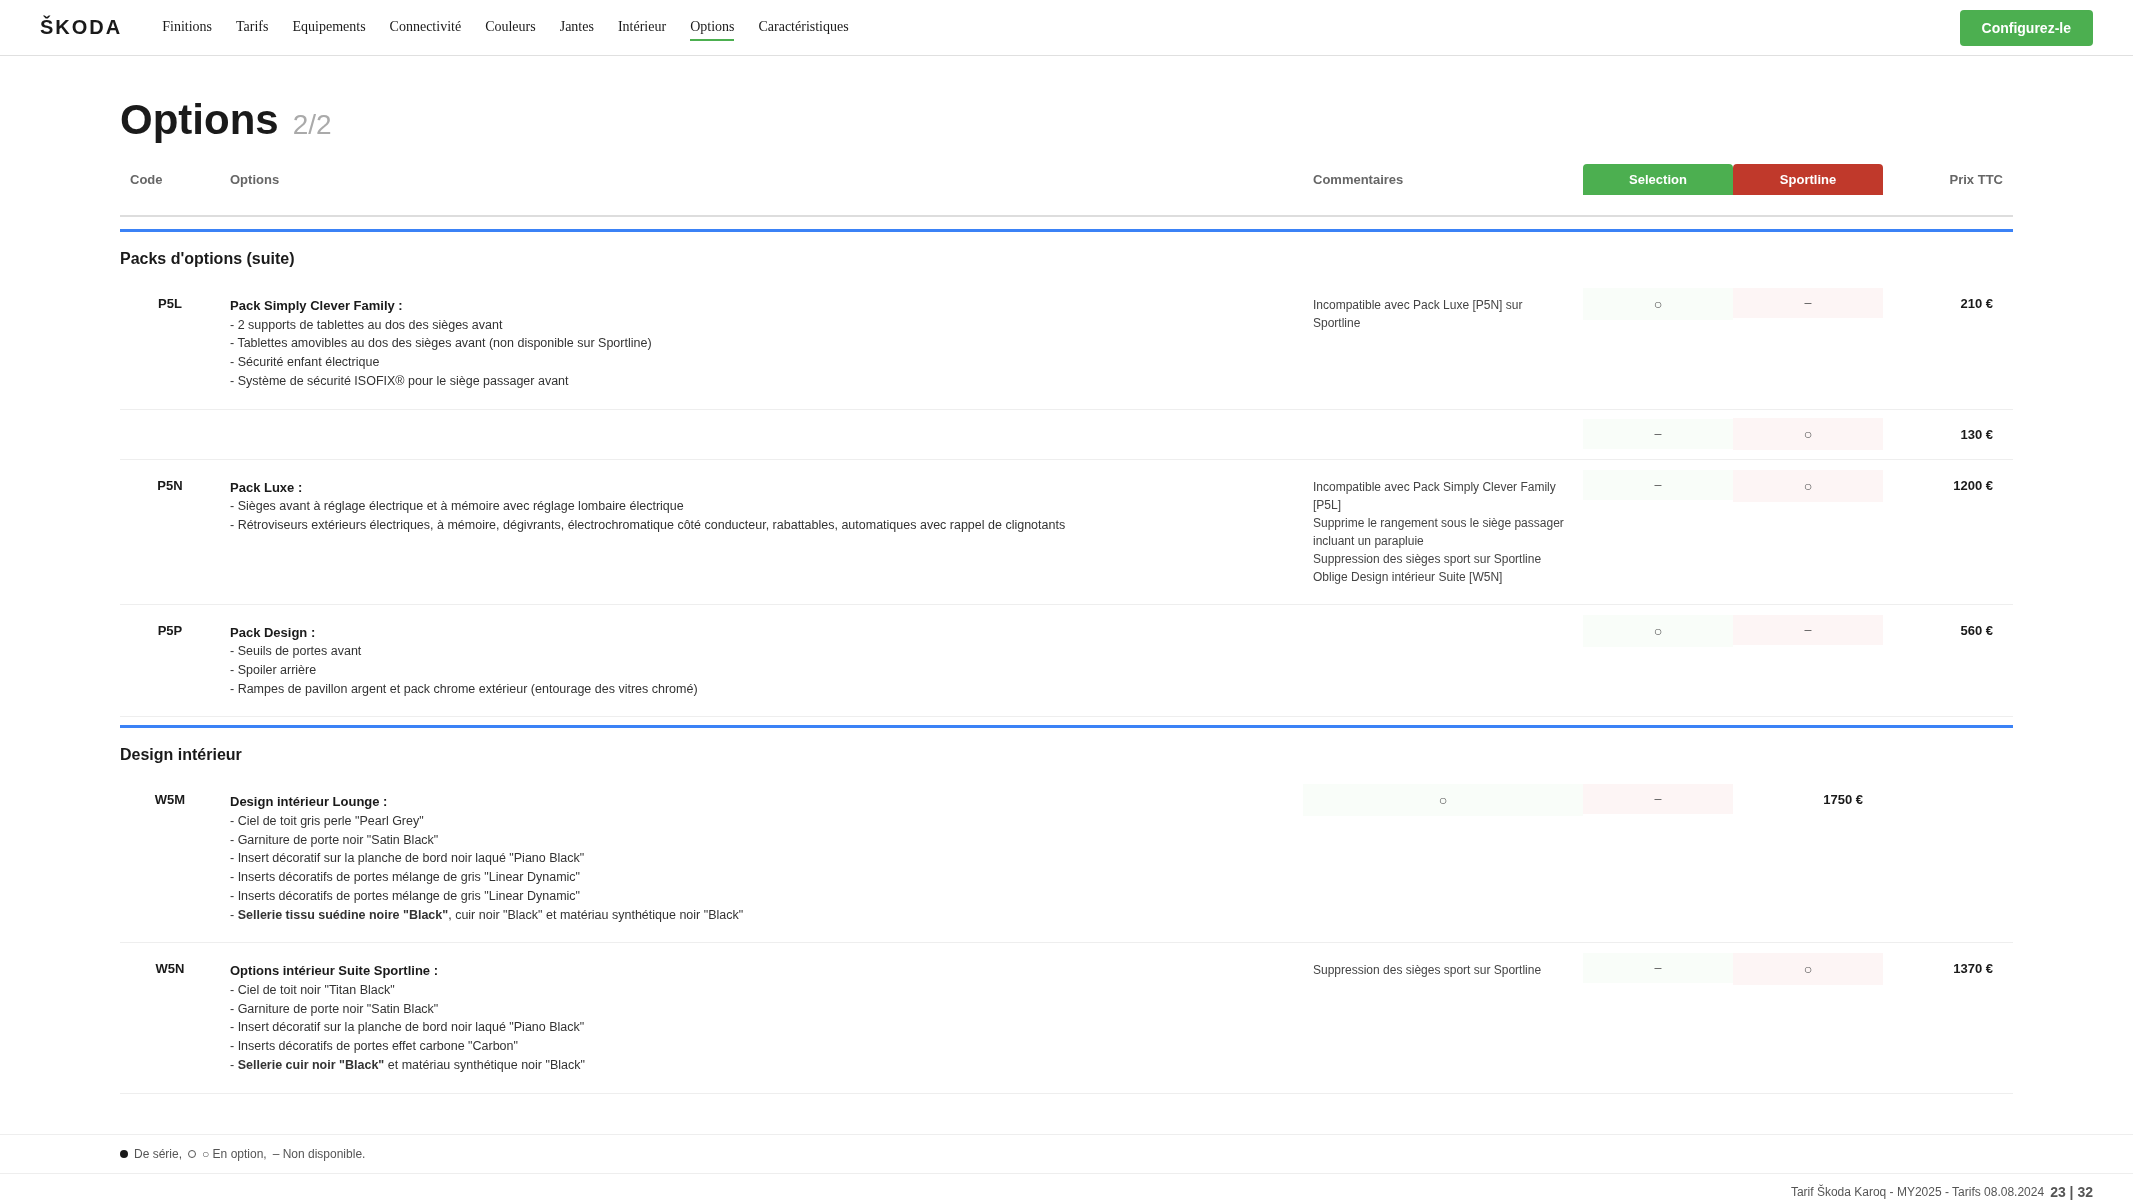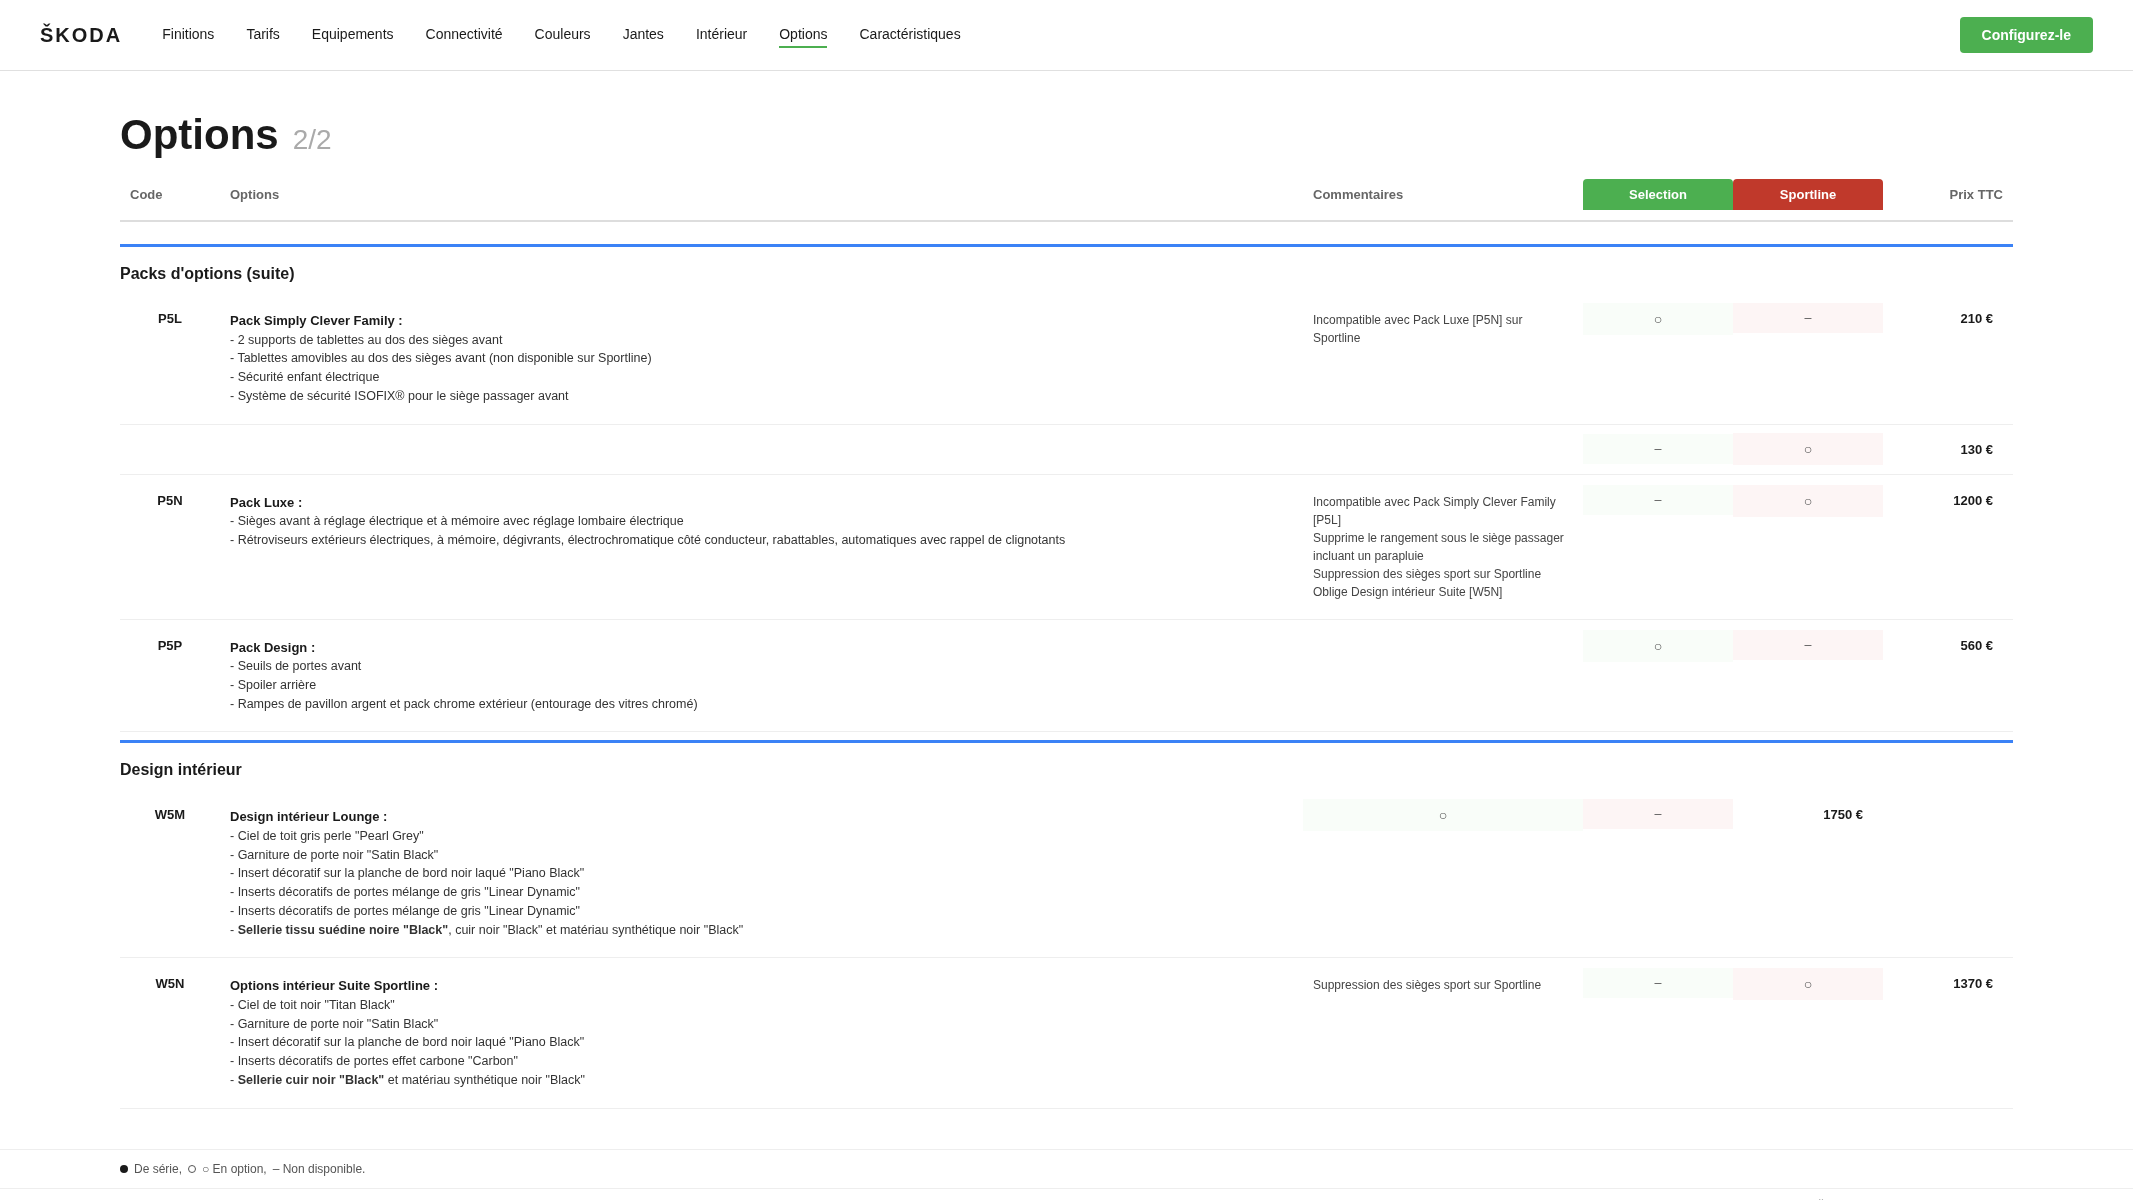--- a/index.html
+++ b/index.html
@@ -1,34 +1,34 @@
 <!DOCTYPE html>
 <html><head>
   <meta charset="utf-8">
   <style>
     * { margin: 0; padding: 0; box-sizing: border-box; }
     body { font-family: 'Arial', sans-serif; background: #fff; color: #1a1a1a; font-size: 13px; }
 
     
-    nav { display: flex; align-items: center; padding: 0 40px; height: 71px; border-bottom: 1px solid #e0e0e0; }
+    nav { display: flex; align-items: center; padding: 0 40px; height: 56px; border-bottom: 1px solid #e0e0e0; }
     .nav-logo { font-weight: 900; font-size: 20px; letter-spacing: 2px; margin-right: 40px; }
-    .nav-links { display: flex; gap: 32px; flex: 1; }
+    .nav-links { display: flex; gap: 24px; flex: 1; font-family: Liberation Serif, serif; }
     .nav-link { text-decoration: none; color: #1a1a1a; font-size: 14px; padding: 4px 0; cursor: pointer; }
     .nav-link.active { border-bottom: 2px solid #4caf50; color: #1a1a1a; }
     .nav-cta { background: #4caf50; color: #fff; border: none; padding: 10px 22px; font-size: 14px; font-weight: 600; border-radius: 4px; cursor: pointer; margin-left: auto; }
 
     
     .page-header { padding: 40px 120px 20px; }
     .page-title { font-size: 42px; font-weight: 900; display: flex; align-items: baseline; gap: 14px; }
     .page-subtitle { font-size: 28px; font-weight: 400; color: #aaa; }
 
     
     .table-wrap { padding: 0 120px 40px; }
 
-    .table-header { display: grid; grid-template-columns: 100px 1fr 280px 150px 150px 130px; border-bottom: 2px solid #ddd; padding-bottom: 10px; margin-bottom: 22px; }
+    .table-header { display: grid; grid-template-columns: 100px 1fr 280px 150px 150px 130px; border-bottom: 2px solid #ddd; padding-bottom: 20px; margin-bottom: 12px; }
     .th { font-size: 13px; color: #666; font-weight: 600; padding: 8px 10px; }
     .th.selection { background: #4caf50; color: #fff; border-radius: 4px 4px 0 0; text-align: center; display: flex; align-items: center; justify-content: center; }
     .th.sportline { background: #c0392b; color: #fff; border-radius: 4px 4px 0 0; text-align: center; display: flex; align-items: center; justify-content: center; }
     .th.prix { text-align: right; }
 
     .section-title { font-size: 16px; font-weight: 700; padding: 18px 0 10px; border-top: 3px solid #3b82f6; margin-top: 8px; }
 
     .table-row { display: grid; grid-template-columns: 100px 1fr 280px 150px 150px 130px; border-bottom: 1px solid #eee; align-items: center; min-height: 50px; }
     .table-row.tall { align-items: start; padding: 10px 0; }
     .td { padding: 8px 10px; font-size: 12.5px; }

